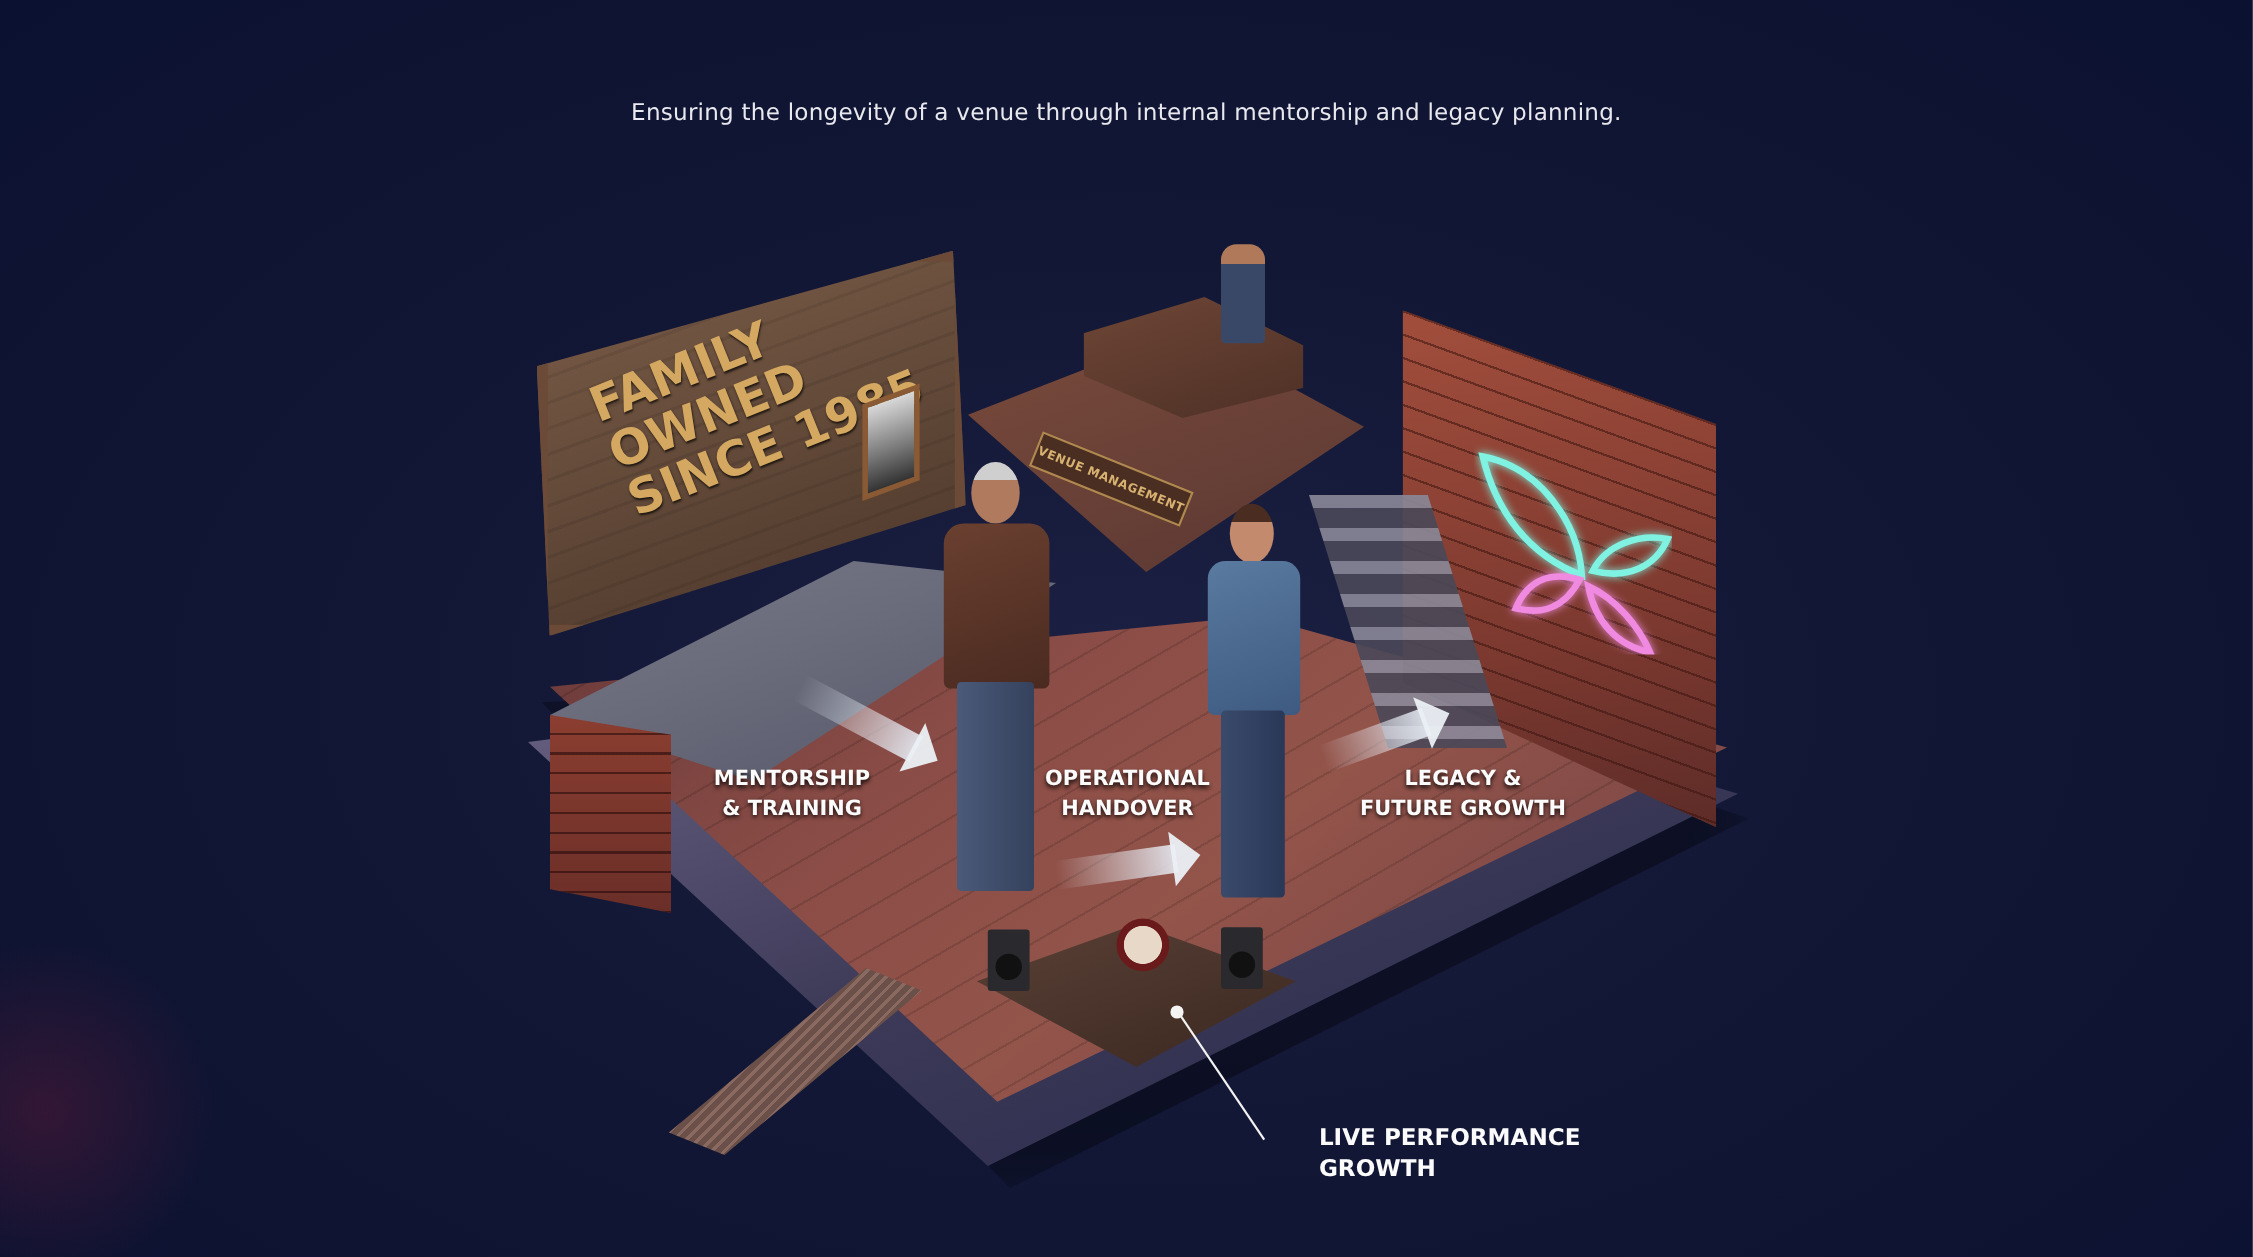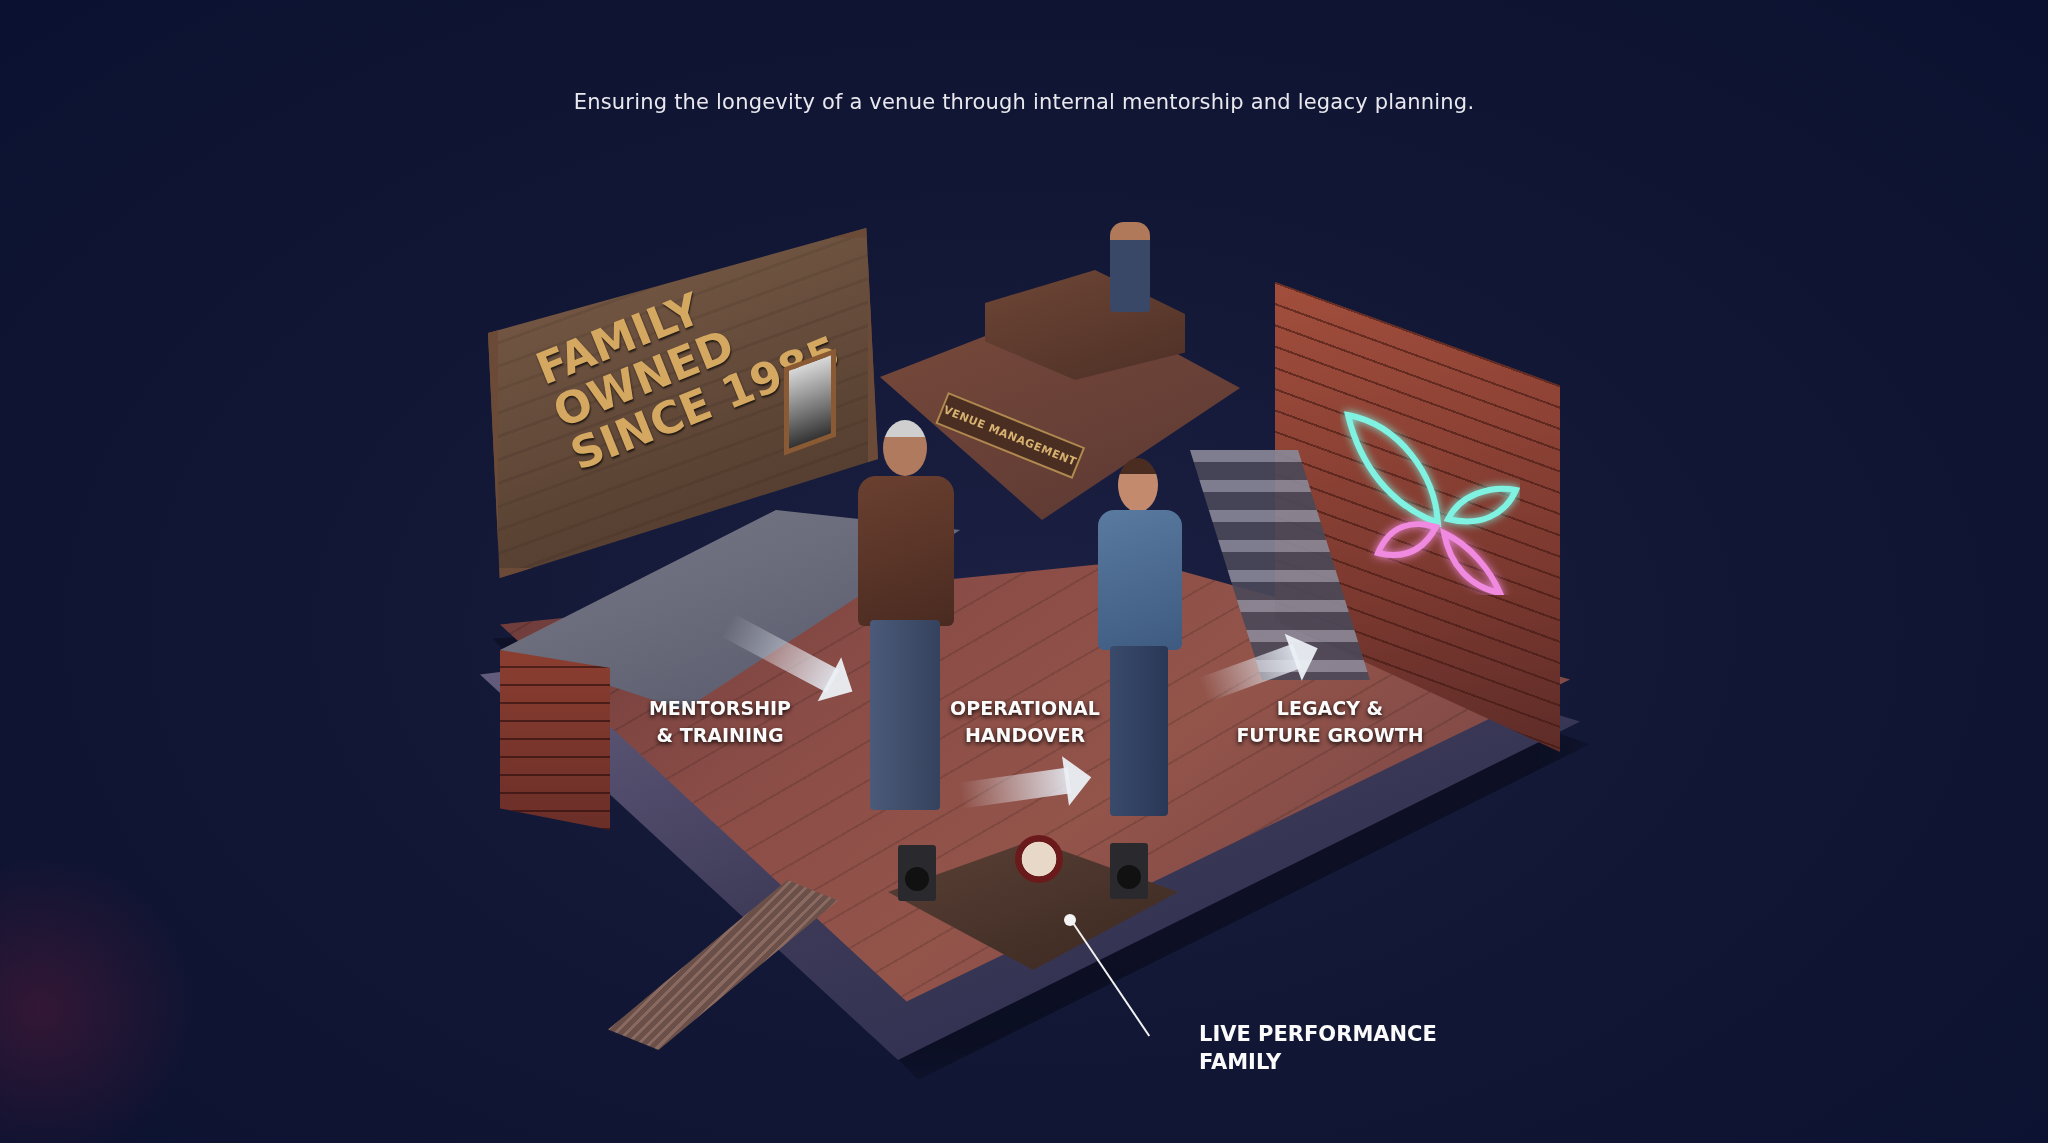--- a/index.html
+++ b/index.html
@@ -258,15 +258,15 @@
   </div>
   <div class="label" style="left:925px; top:695px; width:200px;">
     <div>OPERATIONAL</div>
     <div>HANDOVER</div>
   </div>
 
   <div class="callout-dot"></div>
   <div class="callout-line"></div>
   <div class="stage-label">
     <div>LIVE PERFORMANCE</div>
-    <div>FAMILY</div>
+    <div>GROWTH</div>
   </div>
 </div>
 
 </body></html>

